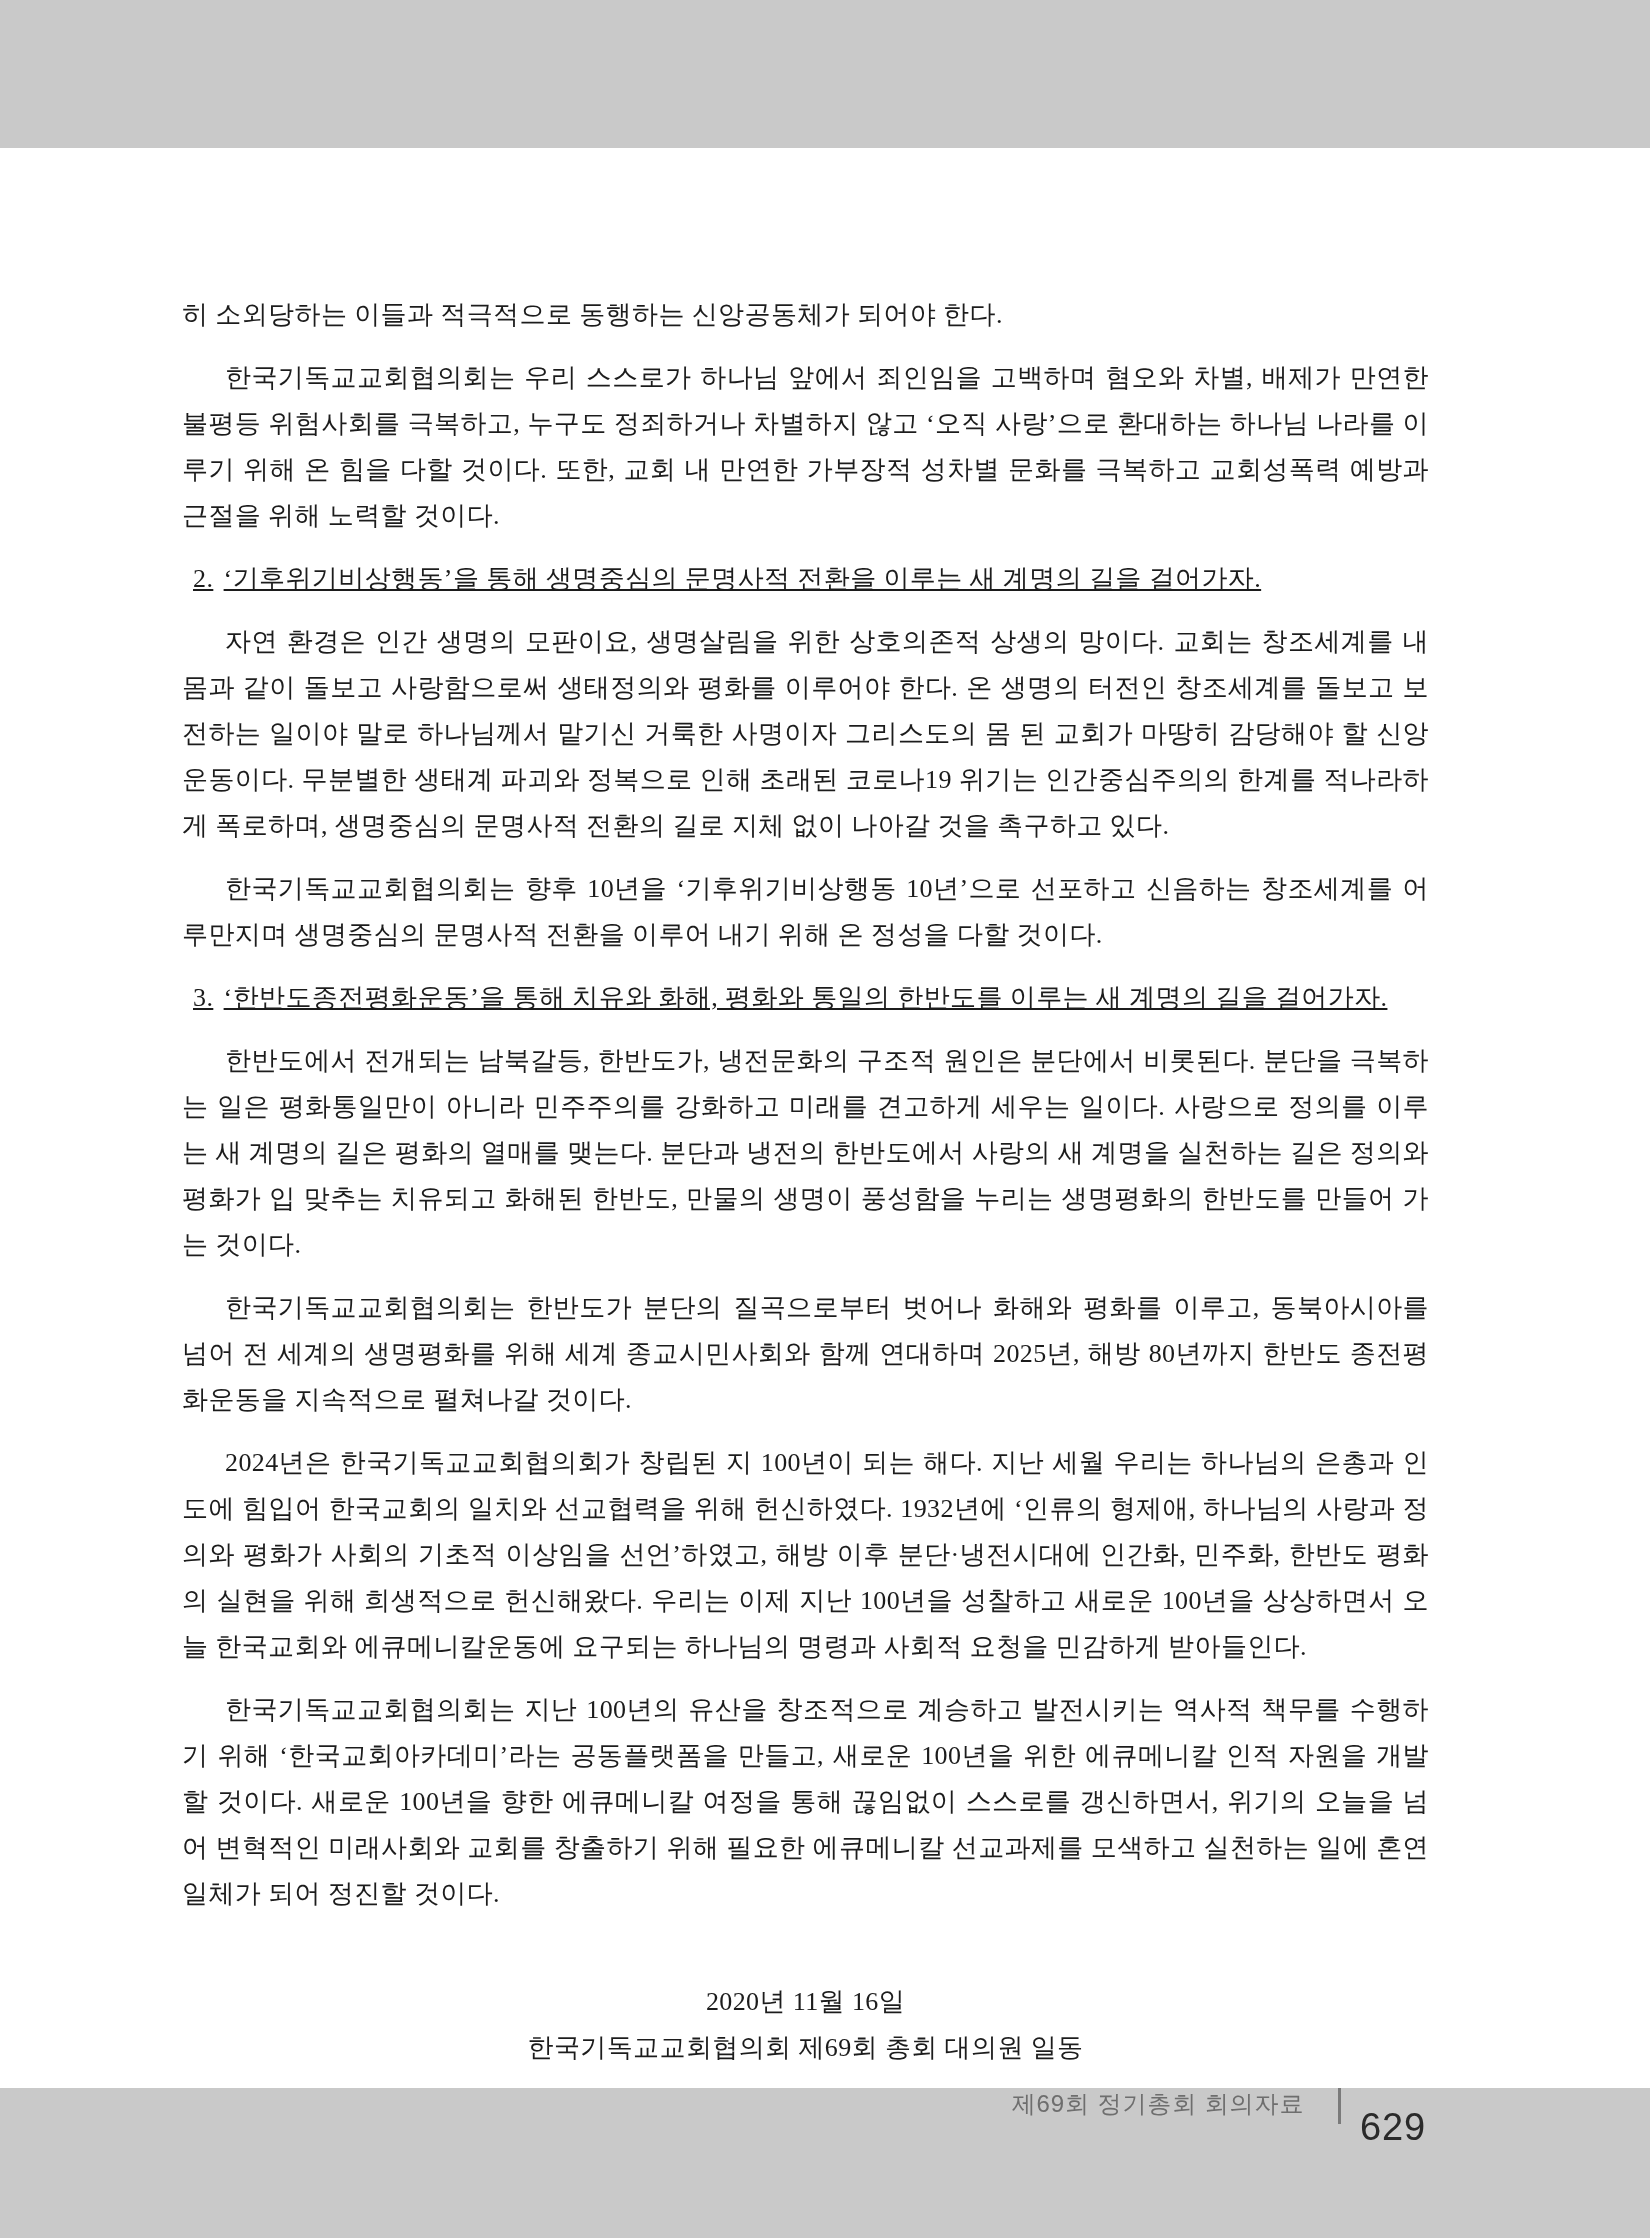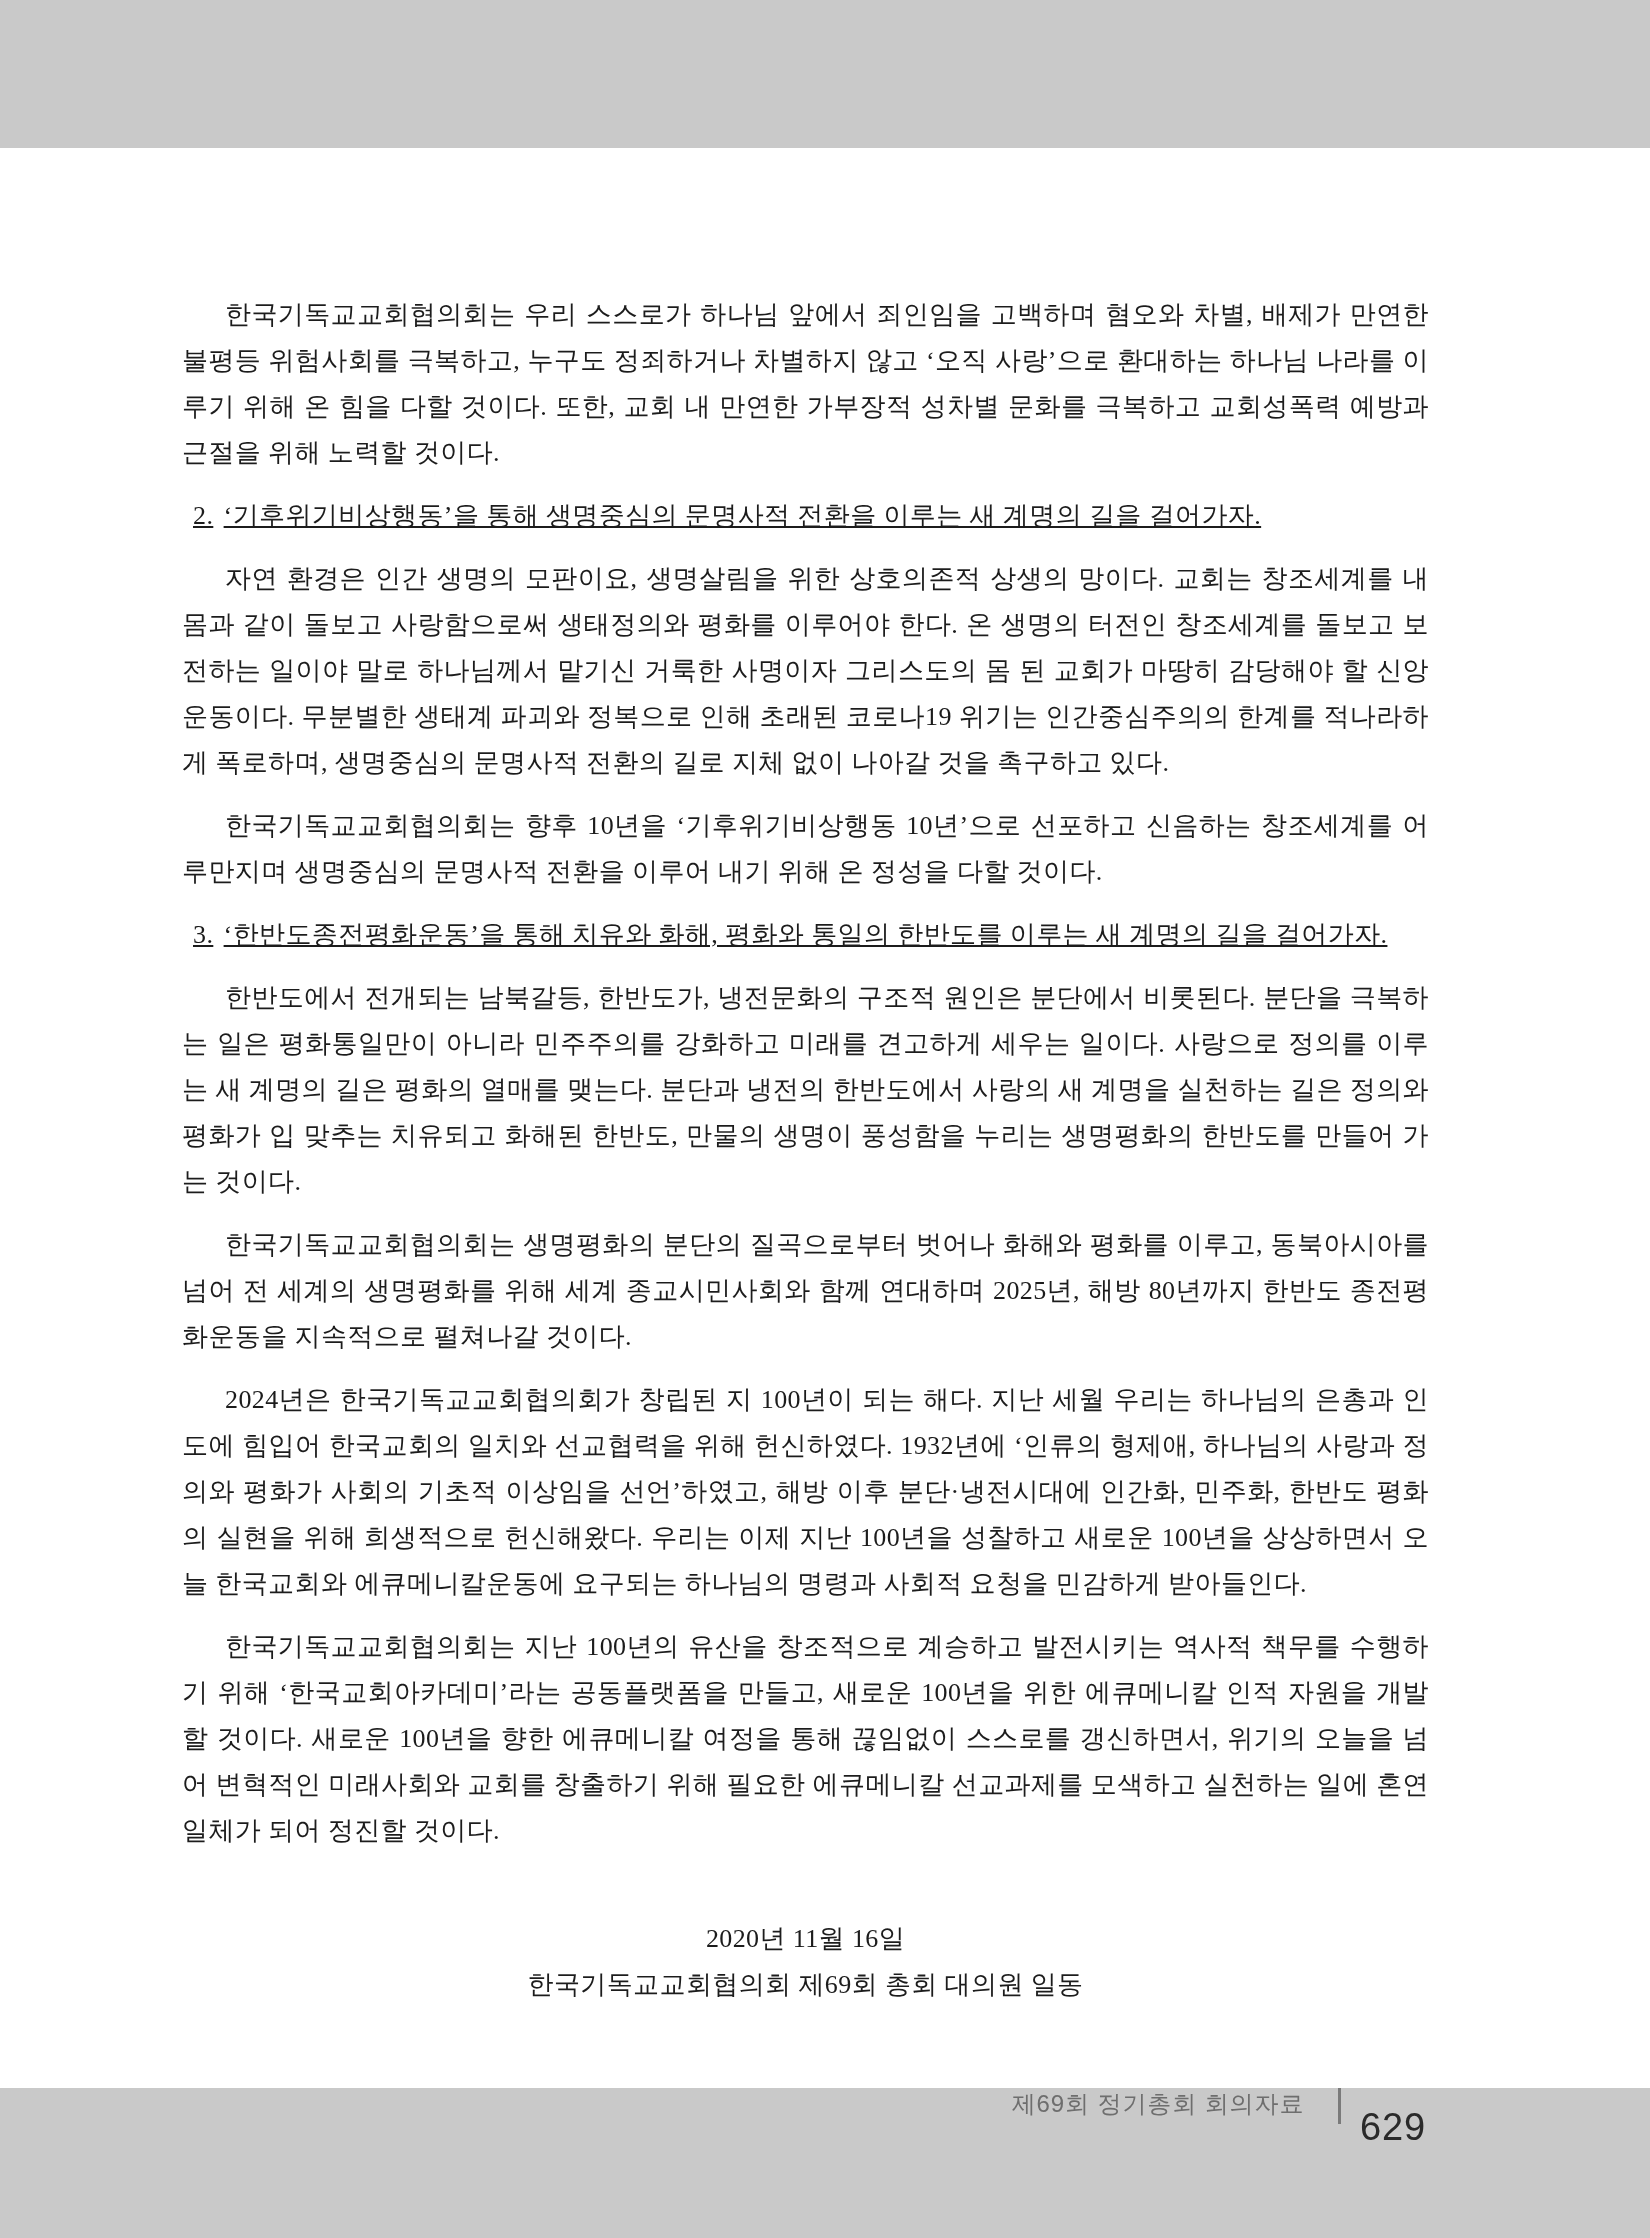--- a/index.html
+++ b/index.html
@@ -82,38 +82,39 @@
 </style>
 </head>
 <body>
 
 <div class="page">
 
   <div class="band band-top"></div>
 
   <div class="content">
 
+    <p class="cont-par">히 소외당하는 이들과 적극적으로 동행하는 신앙공동체가 되어야 한다.</p>
 
     <p class="body-par">한국기독교교회협의회는 우리 스스로가 하나님 앞에서 죄인임을 고백하며 혐오와 차별, 배제가 만연한 불평등 위험사회를 극복하고, 누구도 정죄하거나 차별하지 않고 ‘오직 사랑’으로 환대하는 하나님 나라를 이루기 위해 온 힘을 다할 것이다. 또한, 교회 내 만연한 가부장적 성차별 문화를 극복하고 교회성폭력 예방과 근절을 위해 노력할 것이다.</p>
 
     <div class="heading">
       <span class="num">2.</span><span>‘기후위기비상행동’을 통해 생명중심의 문명사적 전환을 이루는 새 계명의 길을 걸어가자.</span>
     </div>
 
     <p class="body-par">자연 환경은 인간 생명의 모판이요, 생명살림을 위한 상호의존적 상생의 망이다. 교회는 창조세계를 내 몸과 같이 돌보고 사랑함으로써 생태정의와 평화를 이루어야 한다. 온 생명의 터전인 창조세계를 돌보고 보전하는 일이야 말로 하나님께서 맡기신 거룩한 사명이자 그리스도의 몸 된 교회가 마땅히 감당해야 할 신앙운동이다. 무분별한 생태계 파괴와 정복으로 인해 초래된 코로나19 위기는 인간중심주의의 한계를 적나라하게 폭로하며, 생명중심의 문명사적 전환의 길로 지체 없이 나아갈 것을 촉구하고 있다.</p>
 
     <p class="body-par">한국기독교교회협의회는 향후 10년을 ‘기후위기비상행동 10년’으로 선포하고 신음하는 창조세계를 어루만지며 생명중심의 문명사적 전환을 이루어 내기 위해 온 정성을 다할 것이다.</p>
 
     <div class="heading">
       <span class="num">3.</span><span>‘한반도종전평화운동’을 통해 치유와 화해, 평화와 통일의 한반도를 이루는 새 계명의 길을 걸어가자.</span>
     </div>
 
     <p class="body-par">한반도에서 전개되는 남북갈등, 한반도가, 냉전문화의 구조적 원인은 분단에서 비롯된다. 분단을 극복하는 일은 평화통일만이 아니라 민주주의를 강화하고 미래를 견고하게 세우는 일이다. 사랑으로 정의를 이루는 새 계명의 길은 평화의 열매를 맺는다. 분단과 냉전의 한반도에서 사랑의 새 계명을 실천하는 길은 정의와 평화가 입 맞추는 치유되고 화해된 한반도, 만물의 생명이 풍성함을 누리는 생명평화의 한반도를 만들어 가는 것이다.</p>
 
-    <p class="body-par">한국기독교교회협의회는 생명평화의 분단의 질곡으로부터 벗어나 화해와 평화를 이루고, 동북아시아를 넘어 전 세계의 생명평화를 위해 세계 종교시민사회와 함께 연대하며 2025년, 해방 80년까지 한반도 종전평화운동을 지속적으로 펼쳐나갈 것이다.</p>
+    <p class="body-par">한국기독교교회협의회는 한반도가 분단의 질곡으로부터 벗어나 화해와 평화를 이루고, 동북아시아를 넘어 전 세계의 생명평화를 위해 세계 종교시민사회와 함께 연대하며 2025년, 해방 80년까지 한반도 종전평화운동을 지속적으로 펼쳐나갈 것이다.</p>
 
 
     <p class="body-par">2024년은 한국기독교교회협의회가 창립된 지 100년이 되는 해다. 지난 세월 우리는 하나님의 은총과 인도에 힘입어 한국교회의 일치와 선교협력을 위해 헌신하였다. 1932년에 ‘인류의 형제애, 하나님의 사랑과 정의와 평화가 사회의 기초적 이상임을 선언’하였고, 해방 이후 분단·냉전시대에 인간화, 민주화, 한반도 평화의 실현을 위해 희생적으로 헌신해왔다. 우리는 이제 지난 100년을 성찰하고 새로운 100년을 상상하면서 오늘 한국교회와 에큐메니칼운동에 요구되는 하나님의 명령과 사회적 요청을 민감하게 받아들인다.</p>
 
     <p class="body-par">한국기독교교회협의회는 지난 100년의 유산을 창조적으로 계승하고 발전시키는 역사적 책무를 수행하기 위해 ‘한국교회아카데미’라는 공동플랫폼을 만들고, 새로운 100년을 위한 에큐메니칼 인적 자원을 개발할 것이다. 새로운 100년을 향한 에큐메니칼 여정을 통해 끊임없이 스스로를 갱신하면서, 위기의 오늘을 넘어 변혁적인 미래사회와 교회를 창출하기 위해 필요한 에큐메니칼 선교과제를 모색하고 실천하는 일에 혼연일체가 되어 정진할 것이다.</p>
 
     <div class="sign-block">
       <p>2020년 11월 16일</p>
       <p>한국기독교교회협의회 제69회 총회 대의원 일동</p>
     </div>

